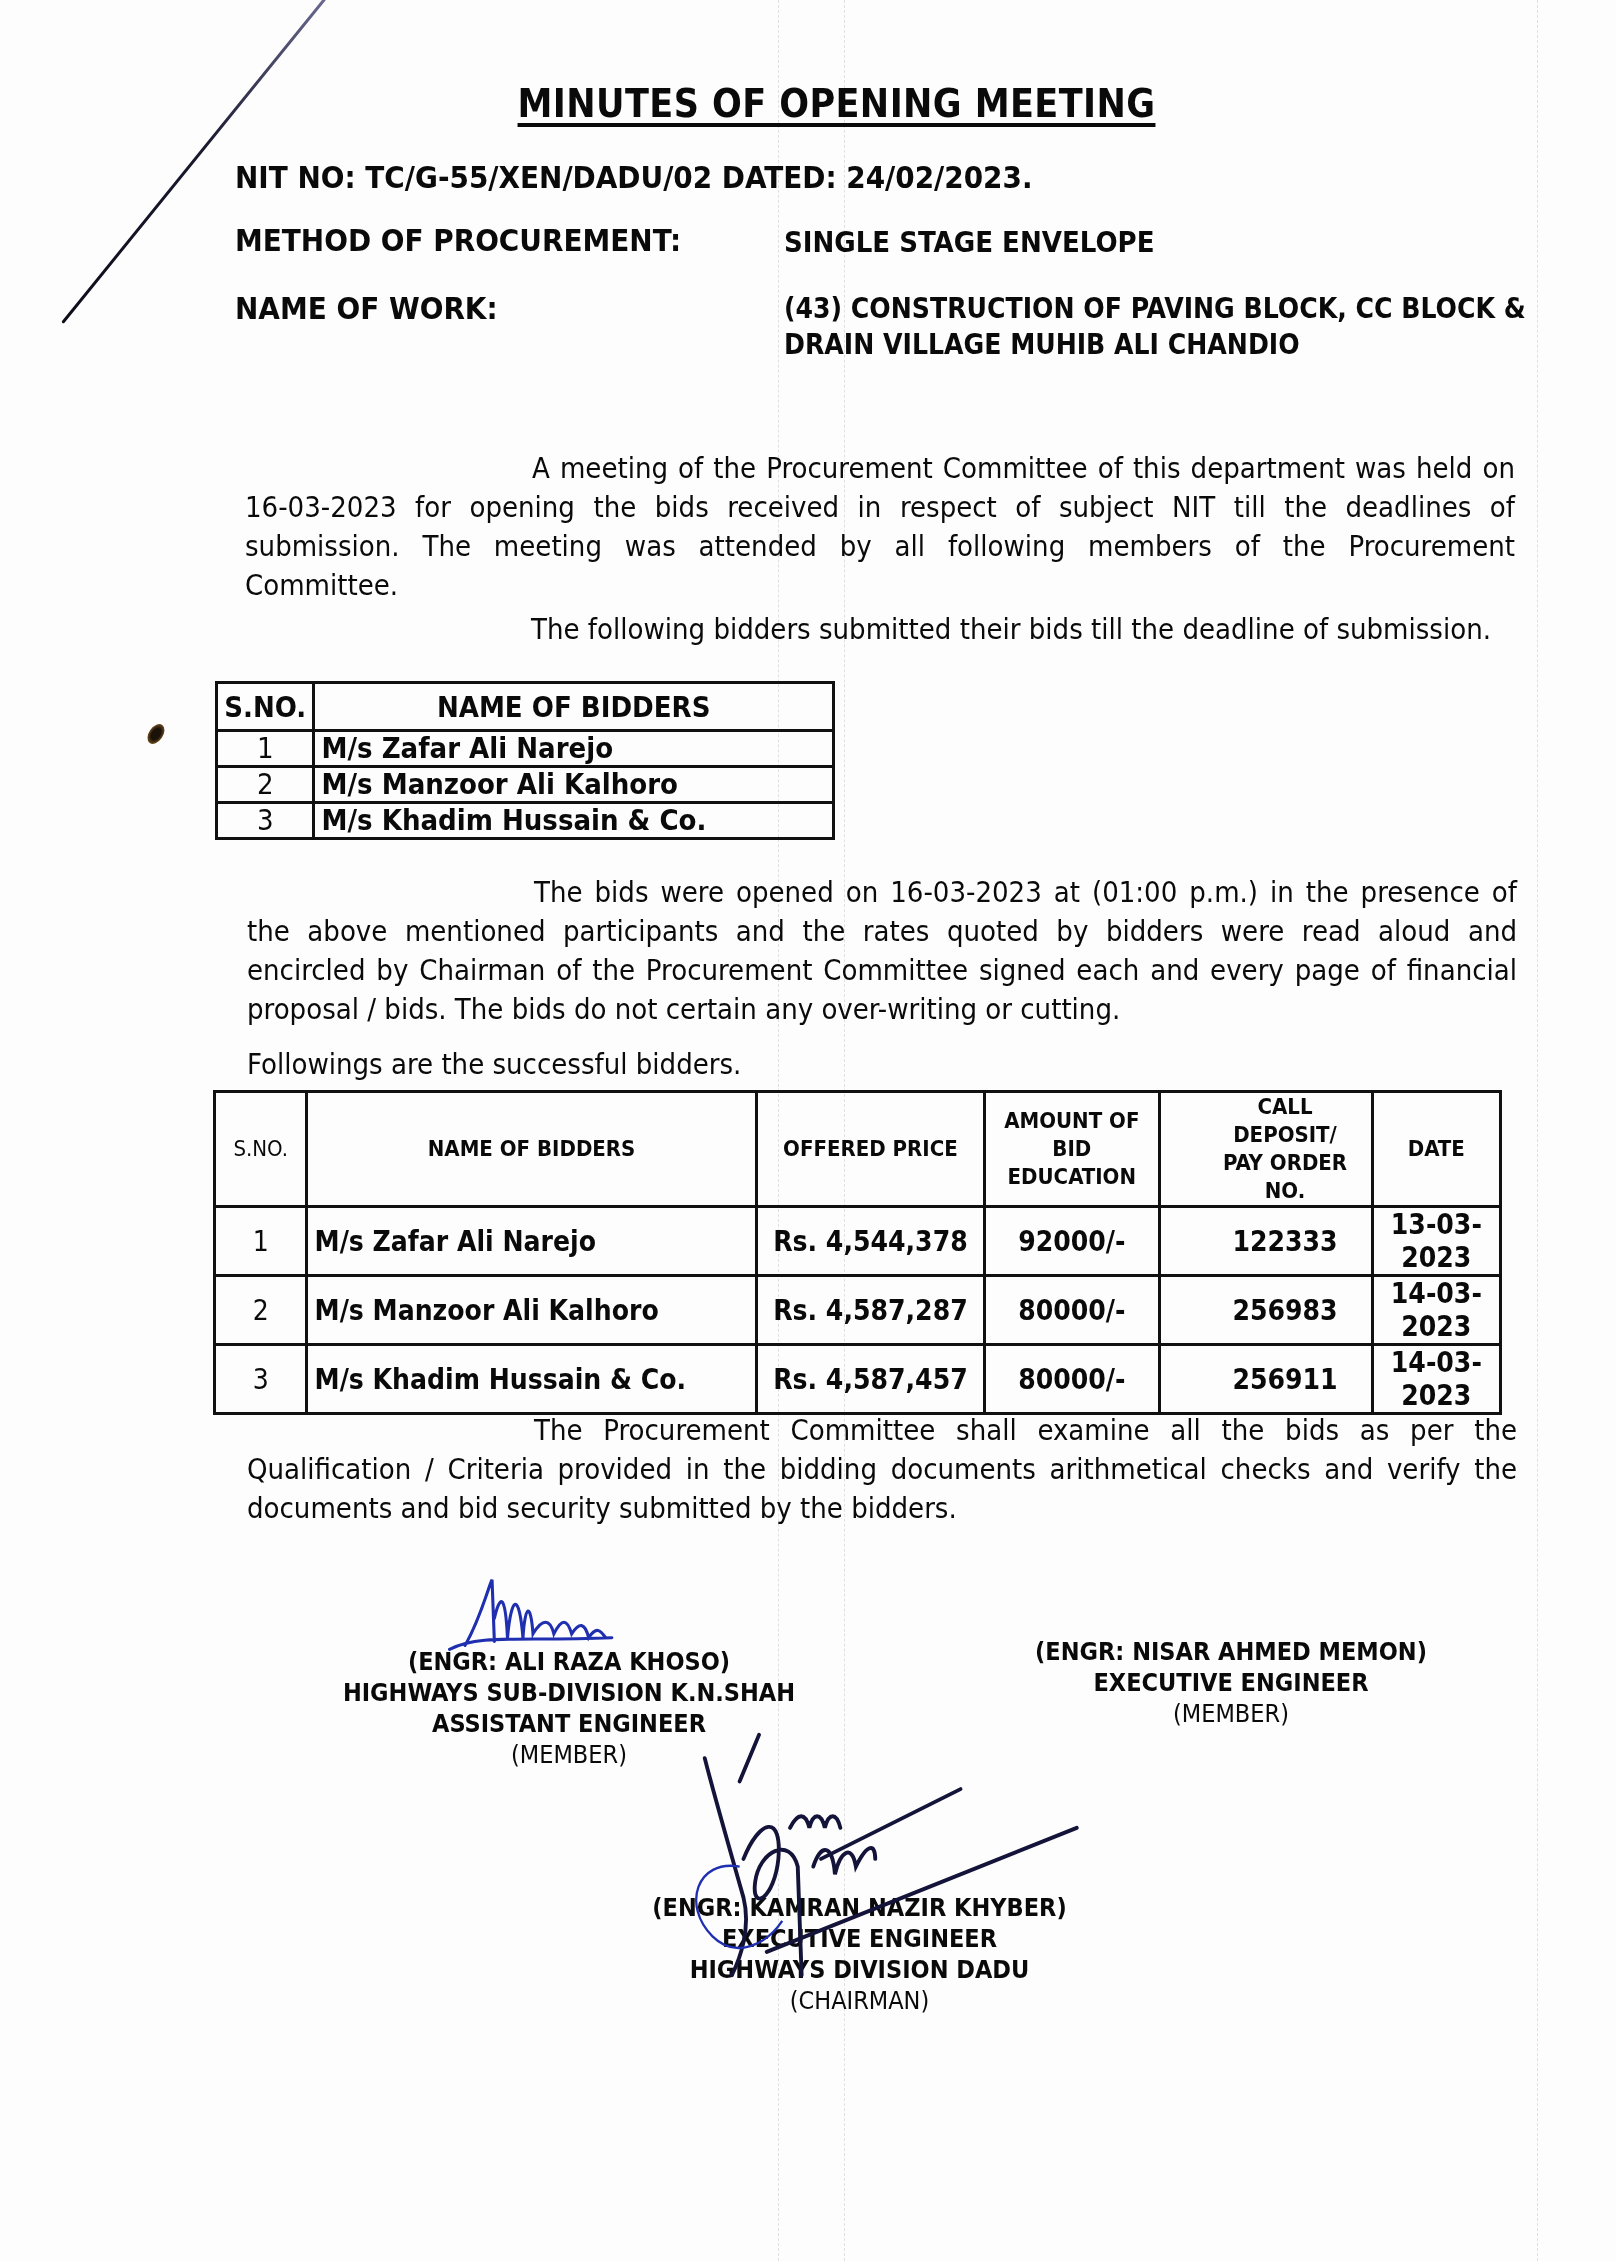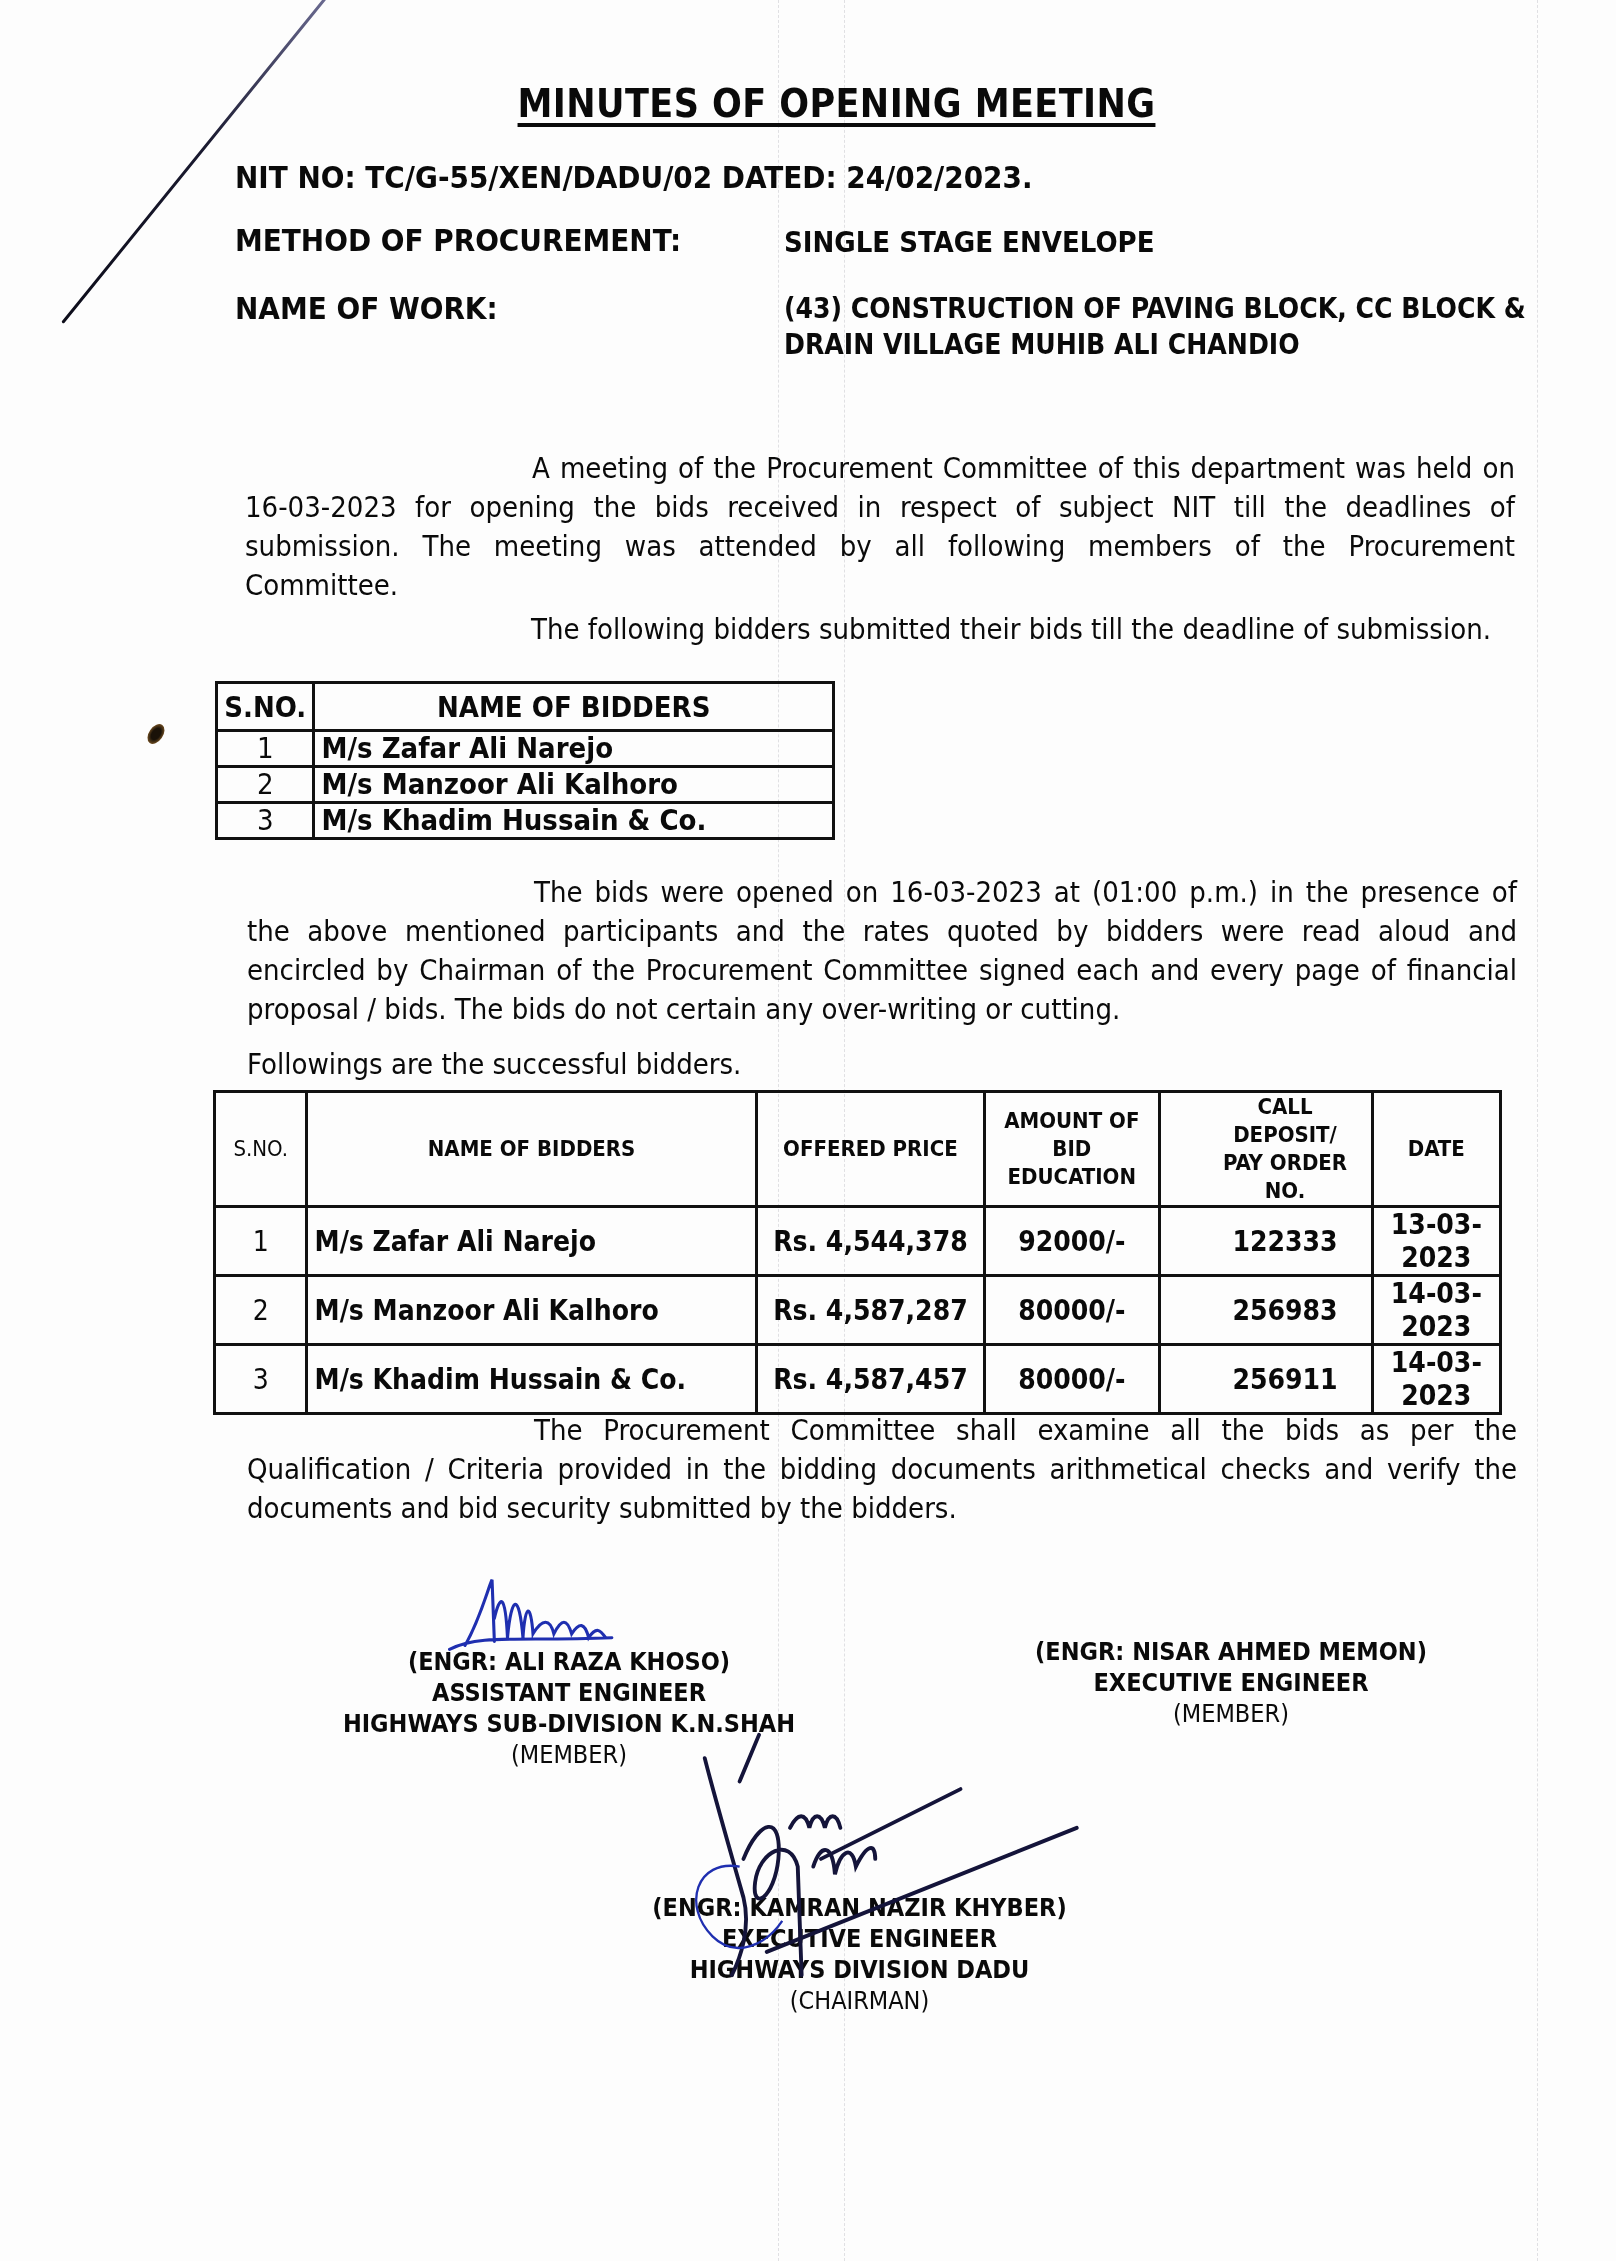--- a/index.html
+++ b/index.html
@@ -151,22 +151,22 @@
 
 <div class="abs para" style="left:219px; top:1411px; width:1270px;">
   <span class="indent"></span><span>The Procurement Committee shall examine all the bids as per the Qualification / Criteria provided in the bidding documents arithmetical checks and verify the documents and bid security submitted by the bidders.</span>
 </div>
 
 <svg class="sig" style="left:434px; top:1572px;" width="232" height="85" viewBox="0 0 300 110">
   <path d="M40 95 C60 60, 70 20, 75 10 L78 90 M78 60 C85 30, 92 25, 95 85 C100 30, 110 25, 115 85 C118 40, 125 40, 128 80 C140 60, 150 60, 155 80 C165 60, 172 60, 178 80 C188 65, 195 65, 200 85 C210 70, 215 75, 222 85 M20 100 C60 80, 110 90, 230 85" fill="none" stroke="#1f2fb0" stroke-width="4" stroke-linecap="round"></path>
 </svg>
 <div class="sig-block" style="left:325px; top:1646px; width:488px;">
   <div class="b">(ENGR: ALI RAZA KHOSO)</div>
+  <div class="b">HIGHWAYS SUB-DIVISION K.N.SHAH</div>
   <div class="b">ASSISTANT ENGINEER</div>
-  <div class="b">HIGHWAYS SUB-DIVISION K.N.SHAH</div>
   <div class="role">(MEMBER)</div>
 </div>
 
 <div class="sig-block" style="left:983px; top:1636px; width:496px;">
   <div class="b">(ENGR: NISAR AHMED MEMON)</div>
   <div class="b">EXECUTIVE ENGINEER</div>
   <div class="role">(MEMBER)</div>
 </div>
 
 <div class="sig-block" style="left:604px; top:1892px; width:511px;">

